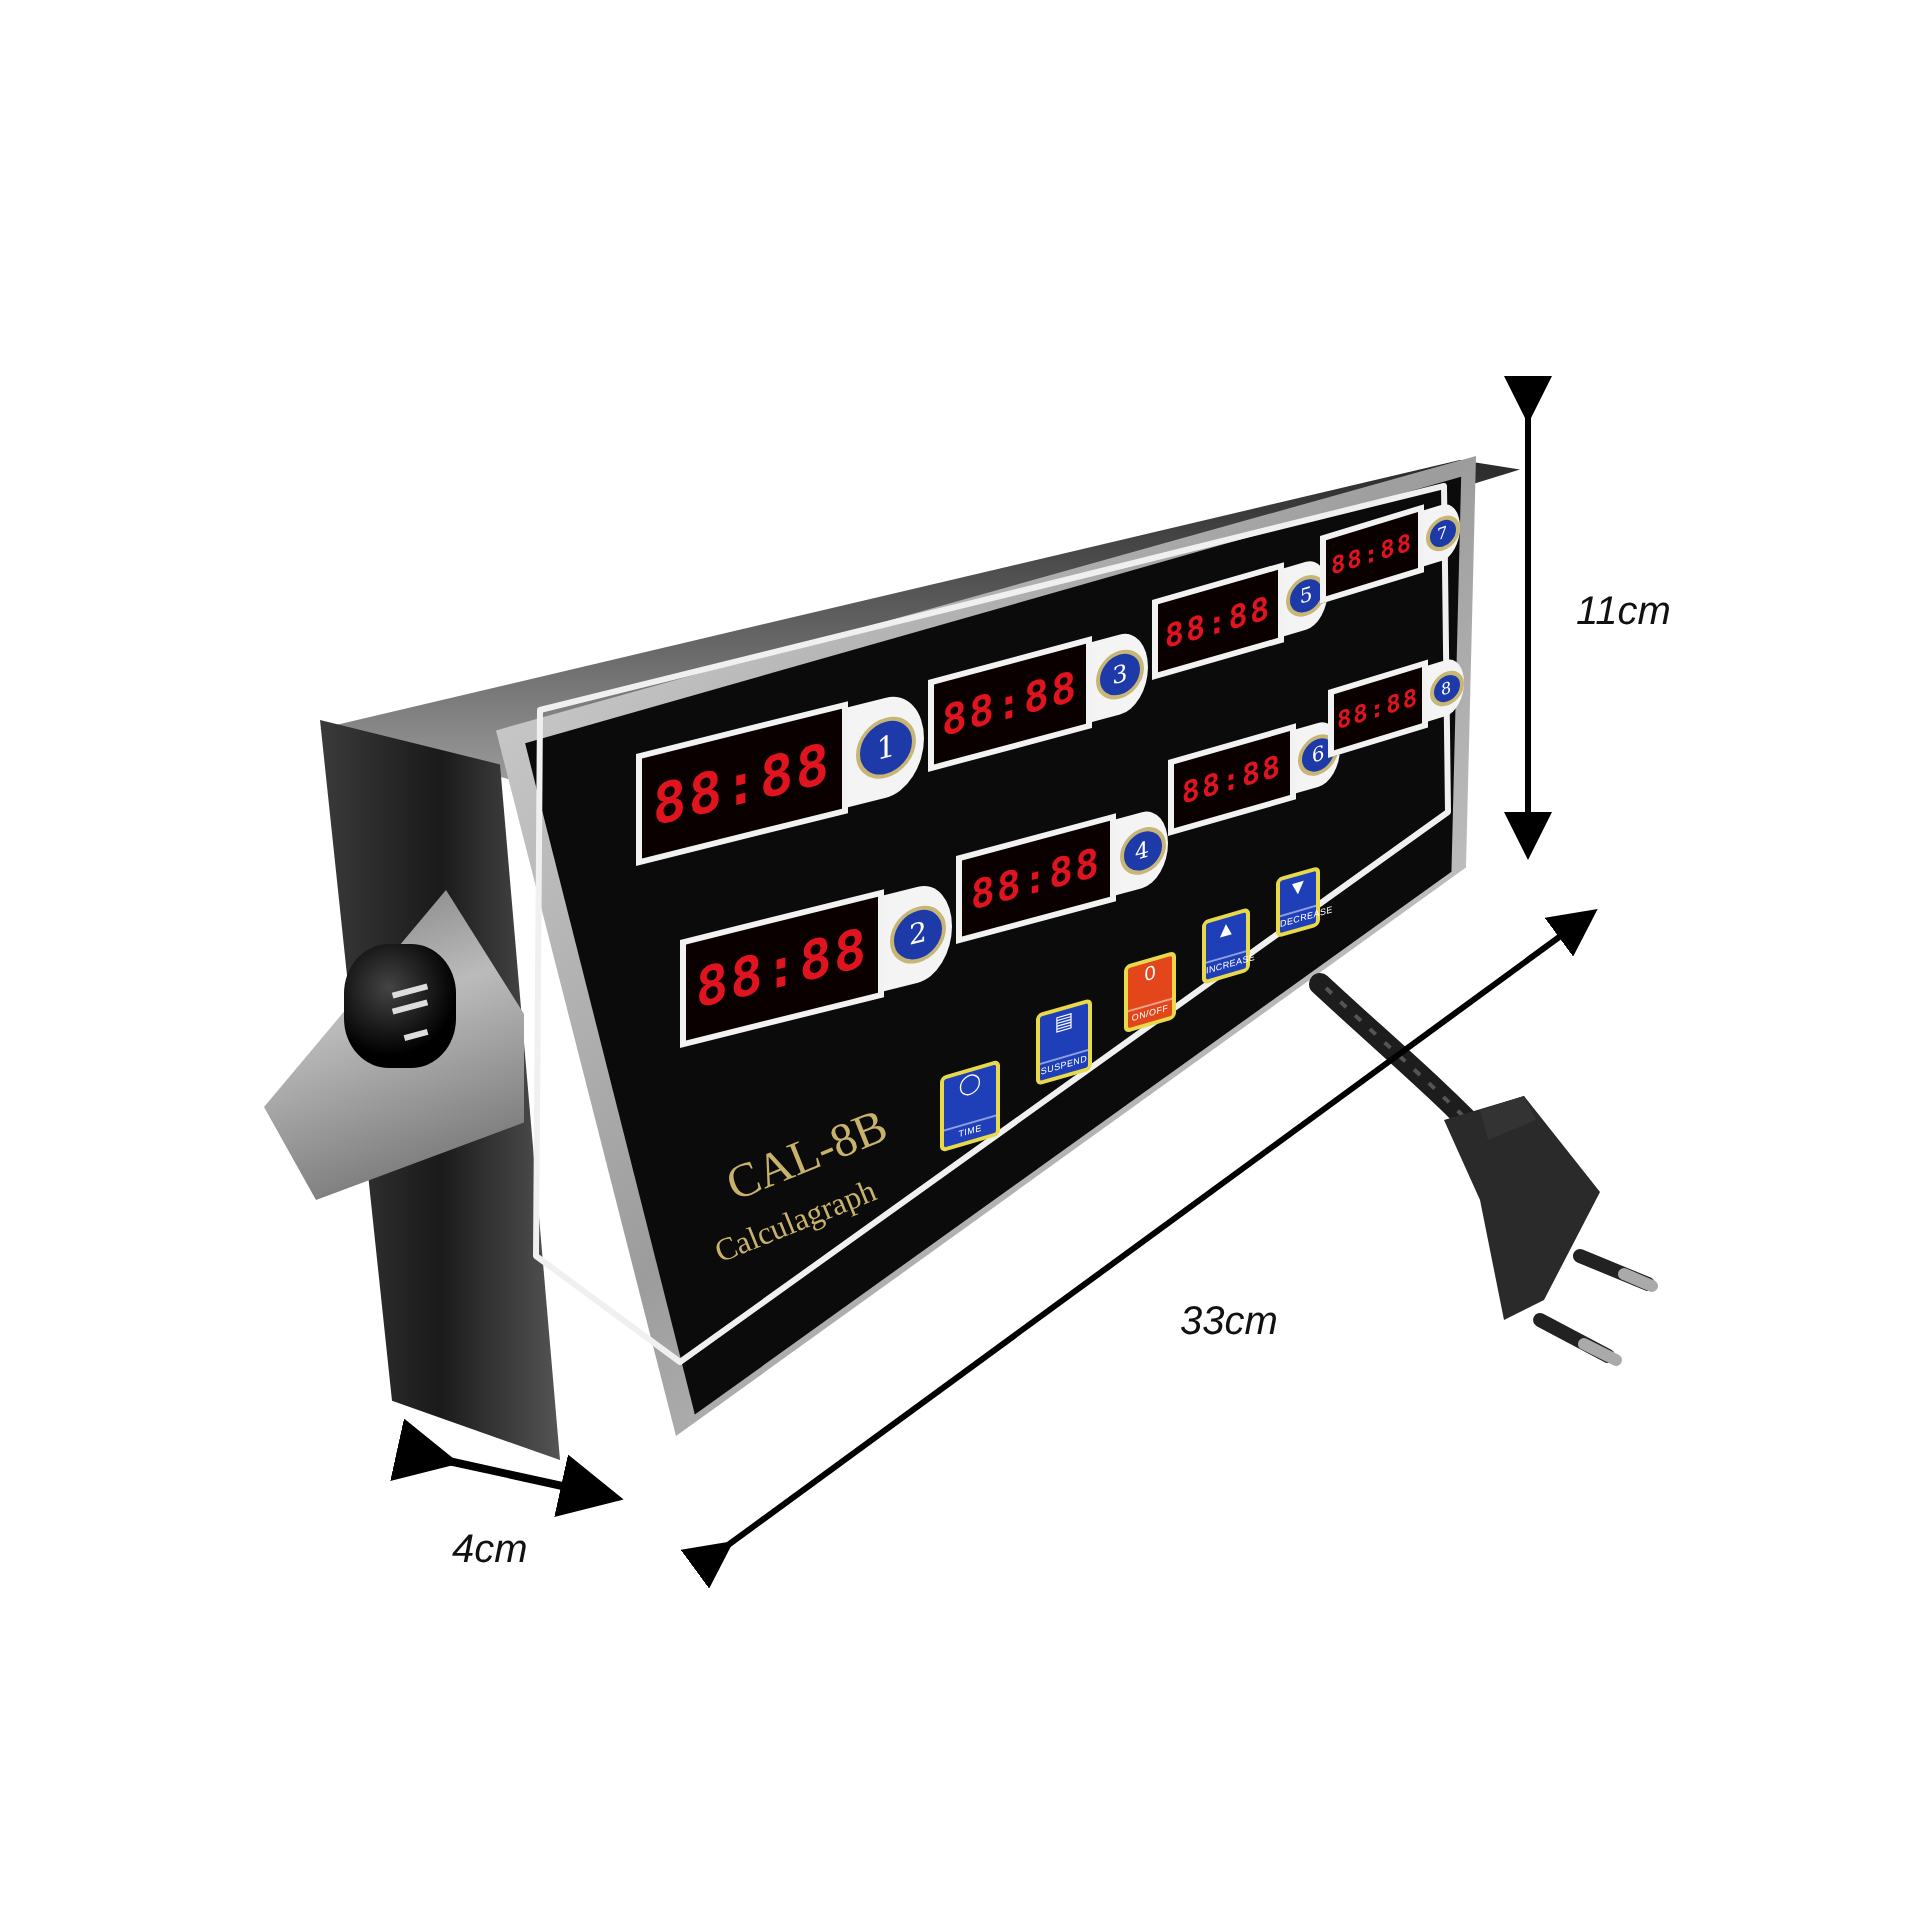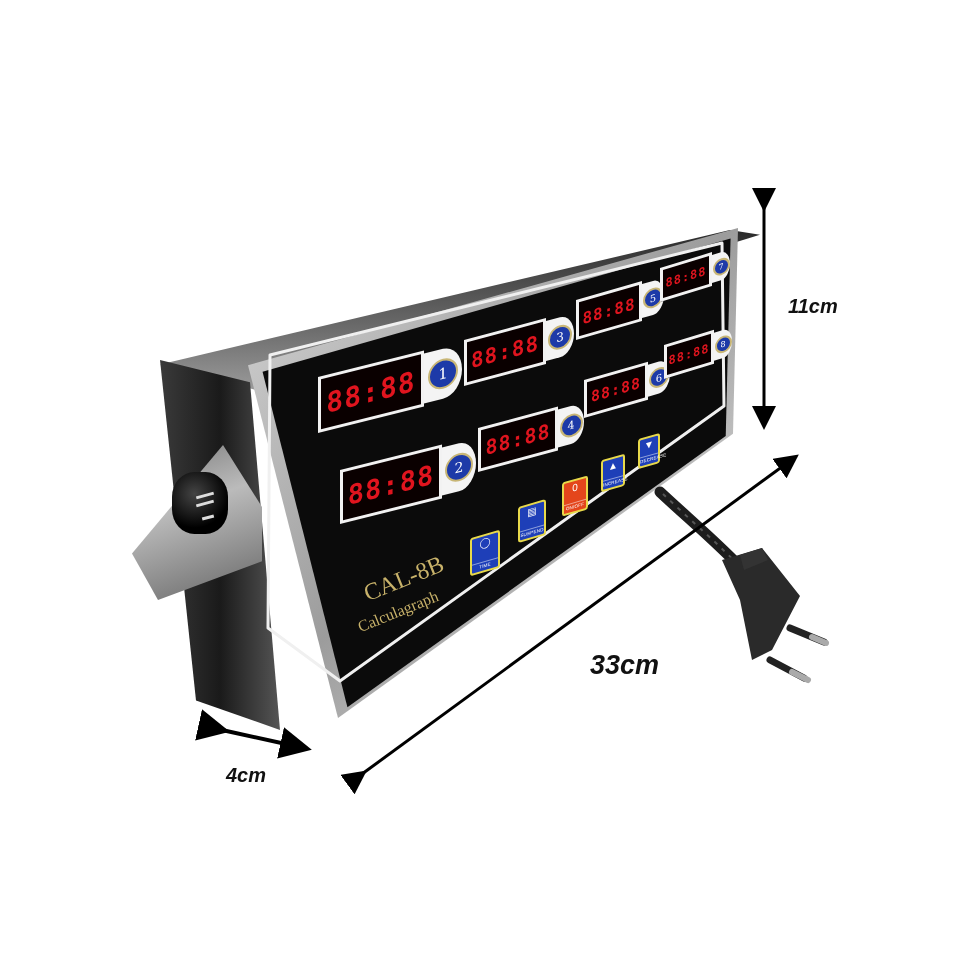--- a/index.html
+++ b/index.html
@@ -26,21 +26,21 @@
   .timer{position:absolute;display:flex;align-items:center;transform-origin:left center;}
   .timer .lcd{background:#0a0000;border:3px solid #f2f2f2;color:#e0141e;font-family:"DejaVu Sans Mono",monospace;font-weight:bold;
      display:flex;align-items:center;justify-content:center;letter-spacing:1px;}
   .timer .badge{background:#f4f4f4;border-radius:0 50% 50% 0;display:flex;align-items:center;justify-content:center;}
   .timer .num{border-radius:50%;background:#1d3aa8;border:2px solid #c8b676;color:#fff;font-family:"DejaVu Serif",serif;display:flex;align-items:center;justify-content:center;}
   .btn{position:absolute;border:2px solid #e8d94a;border-radius:3px;display:flex;flex-direction:column;align-items:center;justify-content:space-between;
     color:#fff;font-size:5px;padding:2px 0;box-sizing:border-box;}
   .btn .glyph{font-size:10px;line-height:1;}
   .btn .lbl{font-size:4.5px;letter-spacing:0.2px;border-top:1px solid rgba(255,255,255,0.5);width:100%;text-align:center;padding-top:1px;}
   .brand{position:absolute;color:#c8b26a;font-family:"Liberation Serif",serif;transform-origin:left bottom;}
-  .dim{position:absolute;font-family:"Liberation Sans",sans-serif;font-style:italic;font-weight:bold;color:#111;text-align:center;}
+  .dim{position:absolute;font-family:"Liberation Sans",sans-serif;font-style:italic;font-weight:normal;color:#111;text-align:center;}
 </style>
 </head>
 <body>
 
 <div class="side-top"></div>
 <div class="side-left"></div>
 <div class="bracket"></div>
 <div class="knob">
   <div class="line" style="top:22px;"></div>
   <div class="line" style="top:30px;"></div>
@@ -144,14 +144,14 @@
   <defs>
     <marker id="ah" markerWidth="8" markerHeight="8" refX="6" refY="4" orient="auto">
       <path d="M0,0 L8,4 L0,8 z" fill="#000"></path>
     </marker>
   </defs>
   <line x1="764" y1="206" x2="764" y2="424" stroke="#000" stroke-width="3" marker-start="url(#ah)" marker-end="url(#ah)"></line>
   <line x1="362" y1="774" x2="794" y2="458" stroke="#000" stroke-width="3" marker-start="url(#ah)" marker-end="url(#ah)"></line>
   <line x1="222" y1="730" x2="304" y2="748" stroke="#000" stroke-width="4" marker-start="url(#ah)" marker-end="url(#ah)"></line>
 </svg>
 <div class="dim" style="left:788px;top:295px;font-size:20px;">11cm</div>
-<div class="dim" style="left:590px;top:650px;font-size:27px;">33cm</div>
+<div class="dim" style="left:590px;top:650px;font-size:20px;">33cm</div>
 <div class="dim" style="left:226px;top:764px;font-size:20px;">4cm</div>
 
 </body></html>

